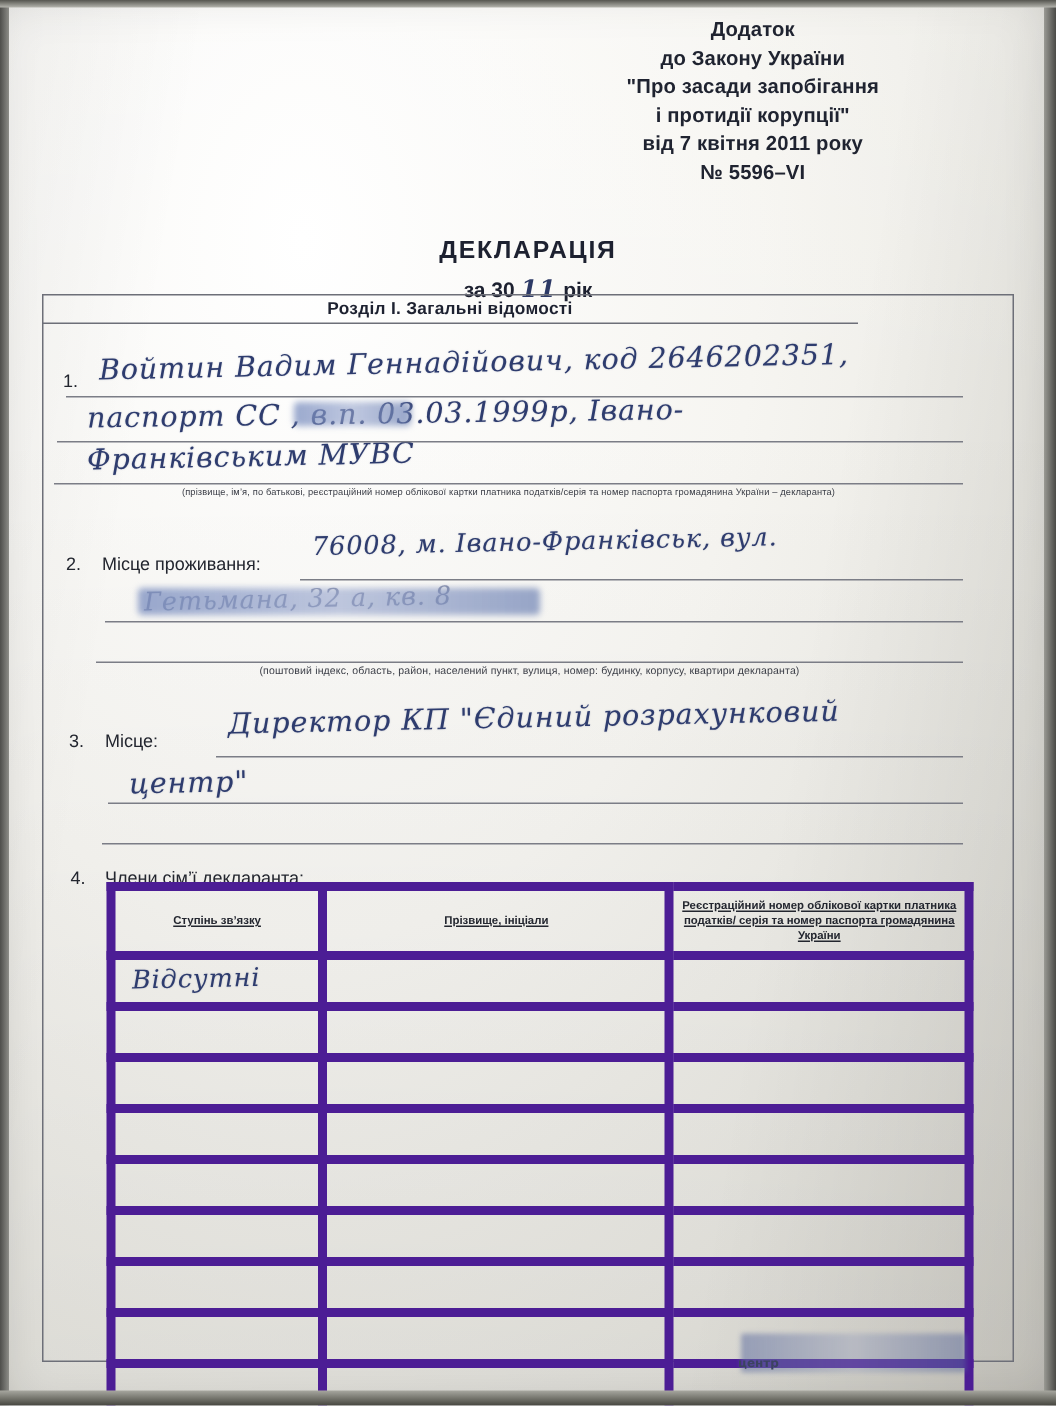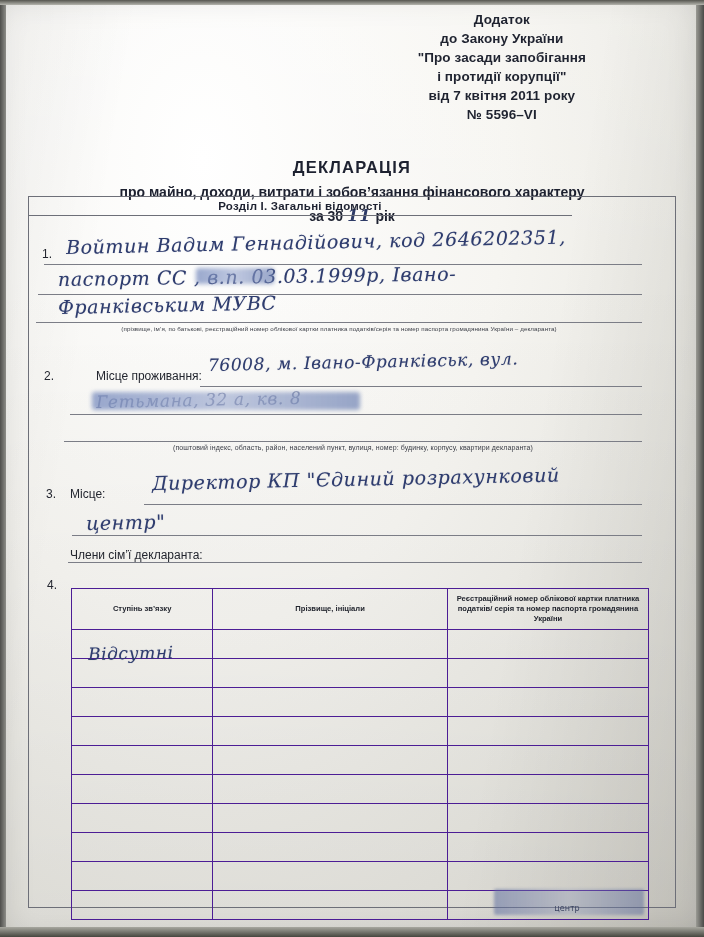--- a/index.html
+++ b/index.html
@@ -188,22 +188,23 @@
 
   
   .table {
     position: absolute;
     left: 71px;
     top: 588px;
     width: 578px;
     border-collapse: collapse;
   }
   .table th, .table td {
-    border: 1px solid #4c1d95;
+    border: 6px solid #4c1d95;
     padding: 0;
+    text-decoration: underline;
   }
   .table th {
     font-size: 7.6px;
     font-weight: bold;
     color: #23262f;
     line-height: 10px;
     padding: 5px 4px;
     vertical-align: middle;
     text-align: center;
   }
@@ -221,24 +222,25 @@
     height: 26px;
     background: linear-gradient(90deg, rgba(95,110,160,0.55), rgba(140,150,185,0.35), rgba(90,105,155,0.5));
     filter: blur(1.6px);
     border-radius: 2px;
   }
   .stamp-txt {
     position: absolute;
     right: 62px;
     bottom: 24px;
     width: 150px;
-    text-align: center;
+    text-align: left;
     font-size: 8px;
     color: #3b4360;
     font-family: "DejaVu Sans", sans-serif;
+    font-weight: bold;
   }
 </style>
 </head>
 <body>
 
 <div id="page">
   <div id="sheet"></div>
 
   <div class="content">
 
@@ -246,59 +248,58 @@
       <div>Додаток</div>
       <div>до Закону України</div>
       <div>"Про засади запобігання</div>
       <div>і протидії корупції"</div>
       <div>від 7 квітня 2011 року</div>
       <div>№ 5596–VI</div>
     </div>
 
     <div class="title-block">
       <div class="doc-title">ДЕКЛАРАЦІЯ</div>
-      <div class="doc-subtitle">про майно, доходи, витрати і зобов’язання фінансового характеру</div>
       <div class="doc-year-row">
         <span>за 30</span><span class="year-hand">11</span><span>рік</span>
       </div>
     </div>
 
     <div class="frame"></div>
     <div class="section-bar">Розділ I. Загальні відомості</div>
 
     <div class="item-num" style="left:42px; top:247px;">1.</div>
     <div class="hand lg rot" style="left:66px; top:236px;">Войтин Вадим Геннадійович, код 2646202351,</div>
     <div class="hand lg rot2" style="left:58px; top:268px;">паспорт СС                 , в.п. 03.03.1999р, Івано-</div>
     <div class="redact" style="left:196px; top:268px; width:78px; height:16px;"></div>
     <div class="hand lg rot" style="left:58px; top:296px;">Франківським МУВС</div>
     <div class="rule" style="left:44px; top:264px; width:598px;"></div>
     <div class="rule" style="left:38px; top:294px; width:604px;"></div>
     <div class="rule" style="left:36px; top:322px; width:606px;"></div>
     <div class="caption small6" style="left:36px; top:325px; width:606px;">(прізвище, ім’я, по батькові, реєстраційний номер облікової картки платника податків/серія та номер паспорта громадянина України – декларанта)</div>
 
     <div class="item-num" style="left:44px; top:369px;">2.</div>
-    <div class="item-label" style="left:68px; top:369px;margin-left:28px;">Місце проживання:</div>
+    <div class="item-label" style="left:68px; top:369px;">Місце проживання:</div>
     <div class="hand md rot" style="left:208px; top:355px;">76008, м. Івано-Франківськ, вул.</div>
     <div class="hand md rot" style="left:96px; top:392px; opacity:0.55;">Гетьмана, 32 а, кв. 8</div>
     <div class="redact" style="left:92px; top:392px; width:268px; height:18px;"></div>
     <div class="rule" style="left:200px; top:386px; width:442px;"></div>
     <div class="rule" style="left:70px; top:414px; width:572px;"></div>
     <div class="rule" style="left:64px; top:441px; width:578px;"></div>
     <div class="caption" style="left:64px; top:444px; width:578px;">(поштовий індекс, область, район, населений пункт, вулиця, номер: будинку, корпусу, квартири декларанта)</div>
 
     <div class="item-num" style="left:46px; top:487px;">3.</div>
     <div class="item-label" style="left:70px; top:487px;">Місце:</div>
     <div class="hand lg rot" style="left:152px; top:472px;">Директор КП "Єдиний розрахунковий</div>
     <div class="hand lg rot" style="left:86px; top:512px;">центр"</div>
     <div class="rule" style="left:144px; top:504px; width:498px;"></div>
     <div class="rule" style="left:72px; top:535px; width:570px;"></div>
     <div class="rule" style="left:68px; top:562px; width:574px;"></div>
 
     <div class="item-num" style="left:47px; top:578px;">4.</div>
-    <div class="item-label" style="left:70px; top:548px;">Члени сім’ї декларанта:</div>
+    <div class="item-label" style="left:70px; top:578px;">Члени сім’ї декларанта:</div>
 
     <table class="table">
       <thead>
         <tr>
           <th class="col-a">Ступінь зв’язку</th>
           <th class="col-b">Прізвище, ініціали</th>
           <th class="col-c">Реєстраційний номер облікової картки платника податків/ серія та номер паспорта громадянина України</th>
         </tr>
       </thead>
       <tbody>

